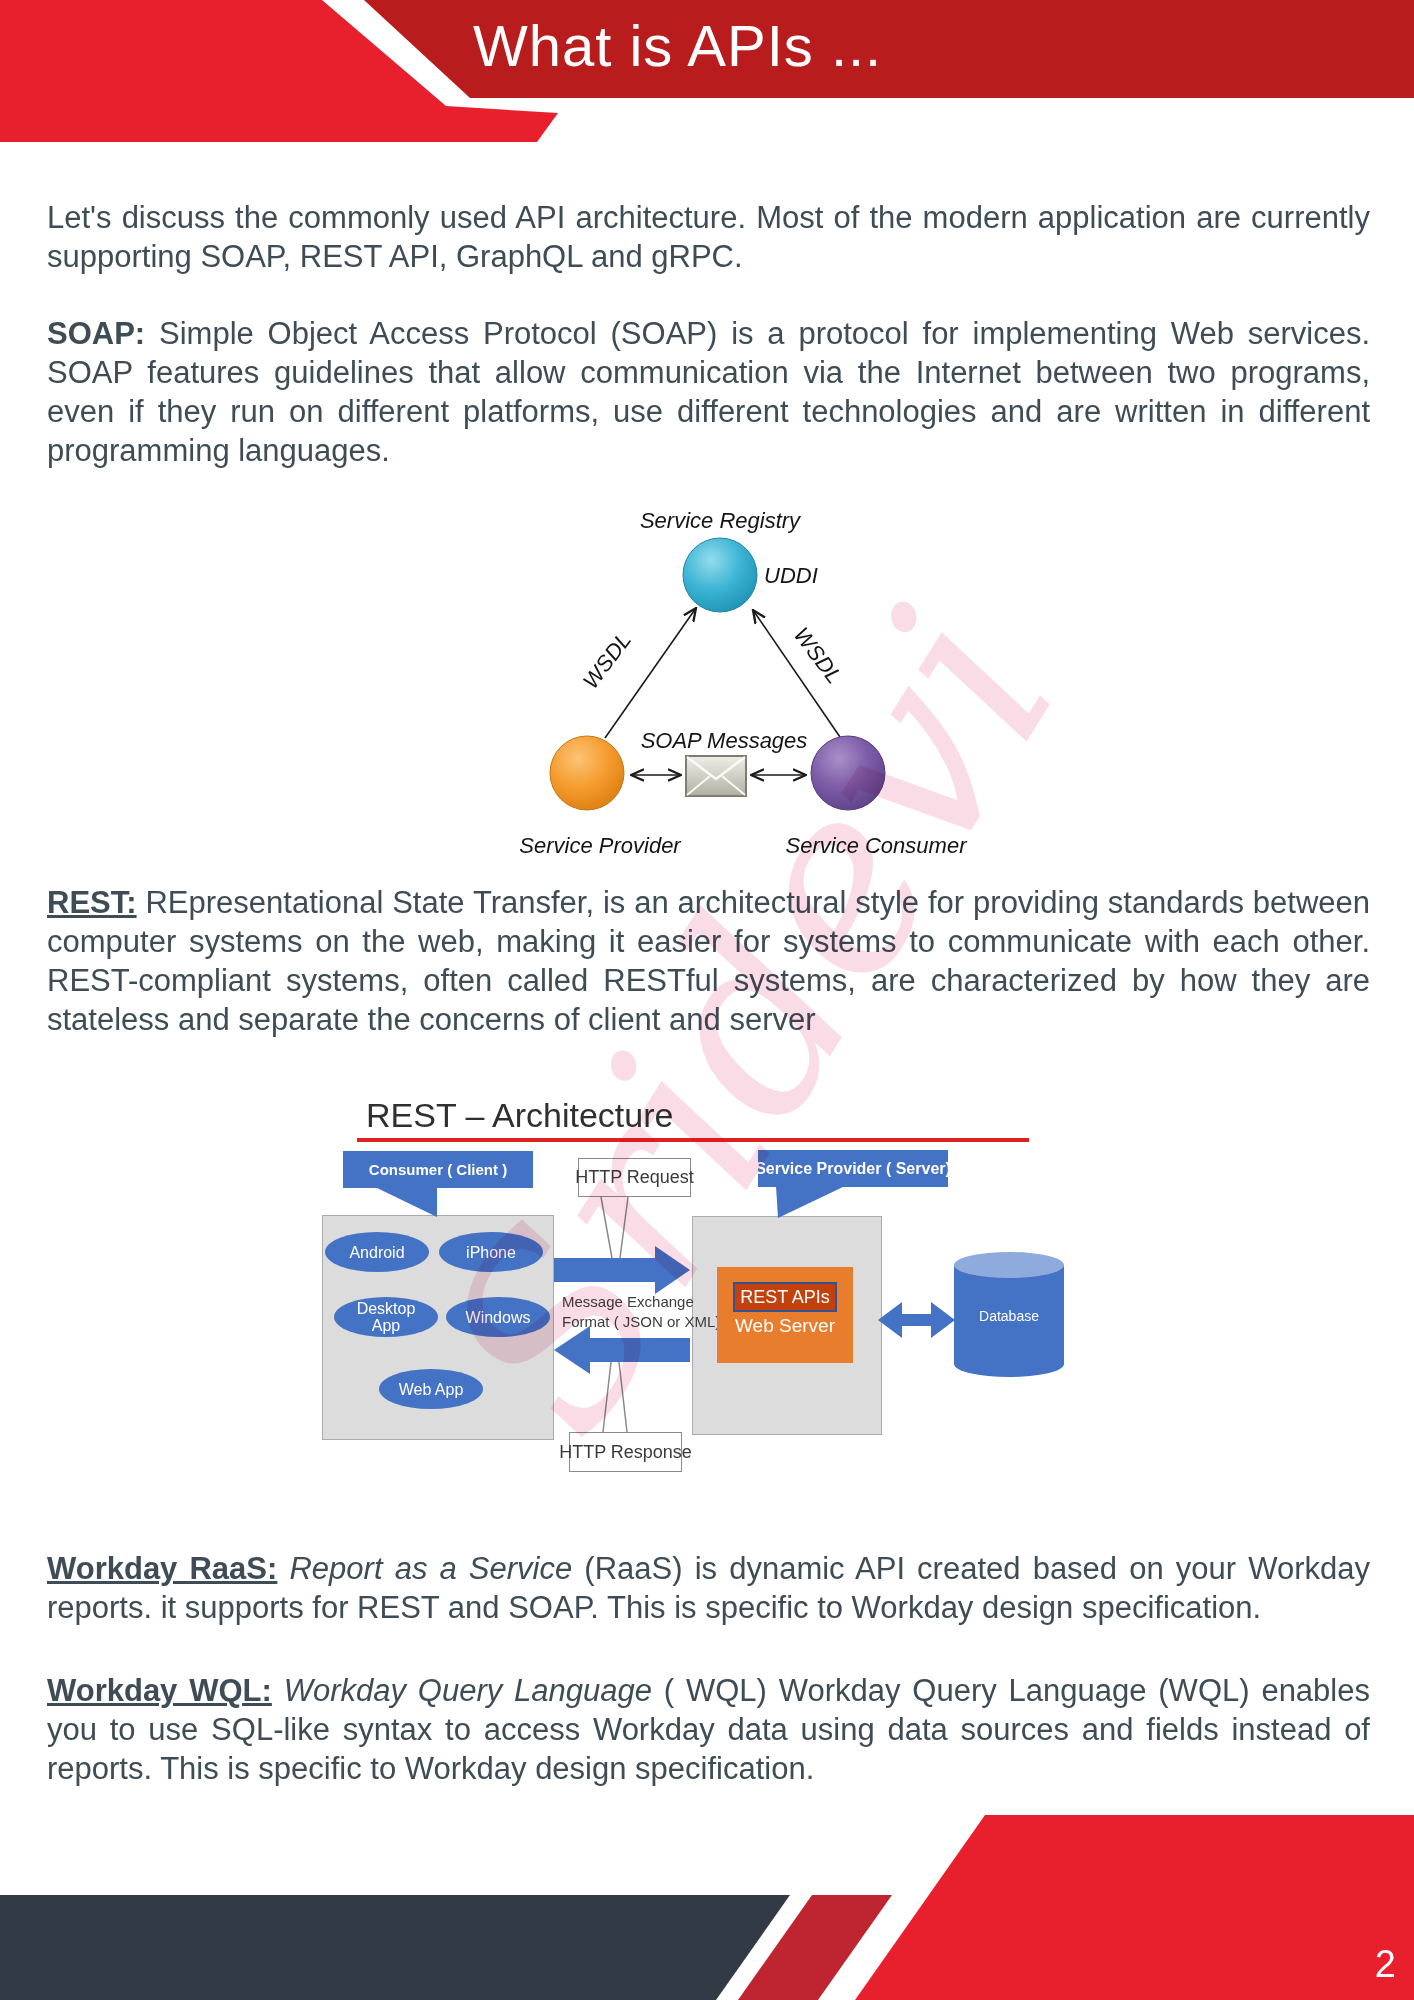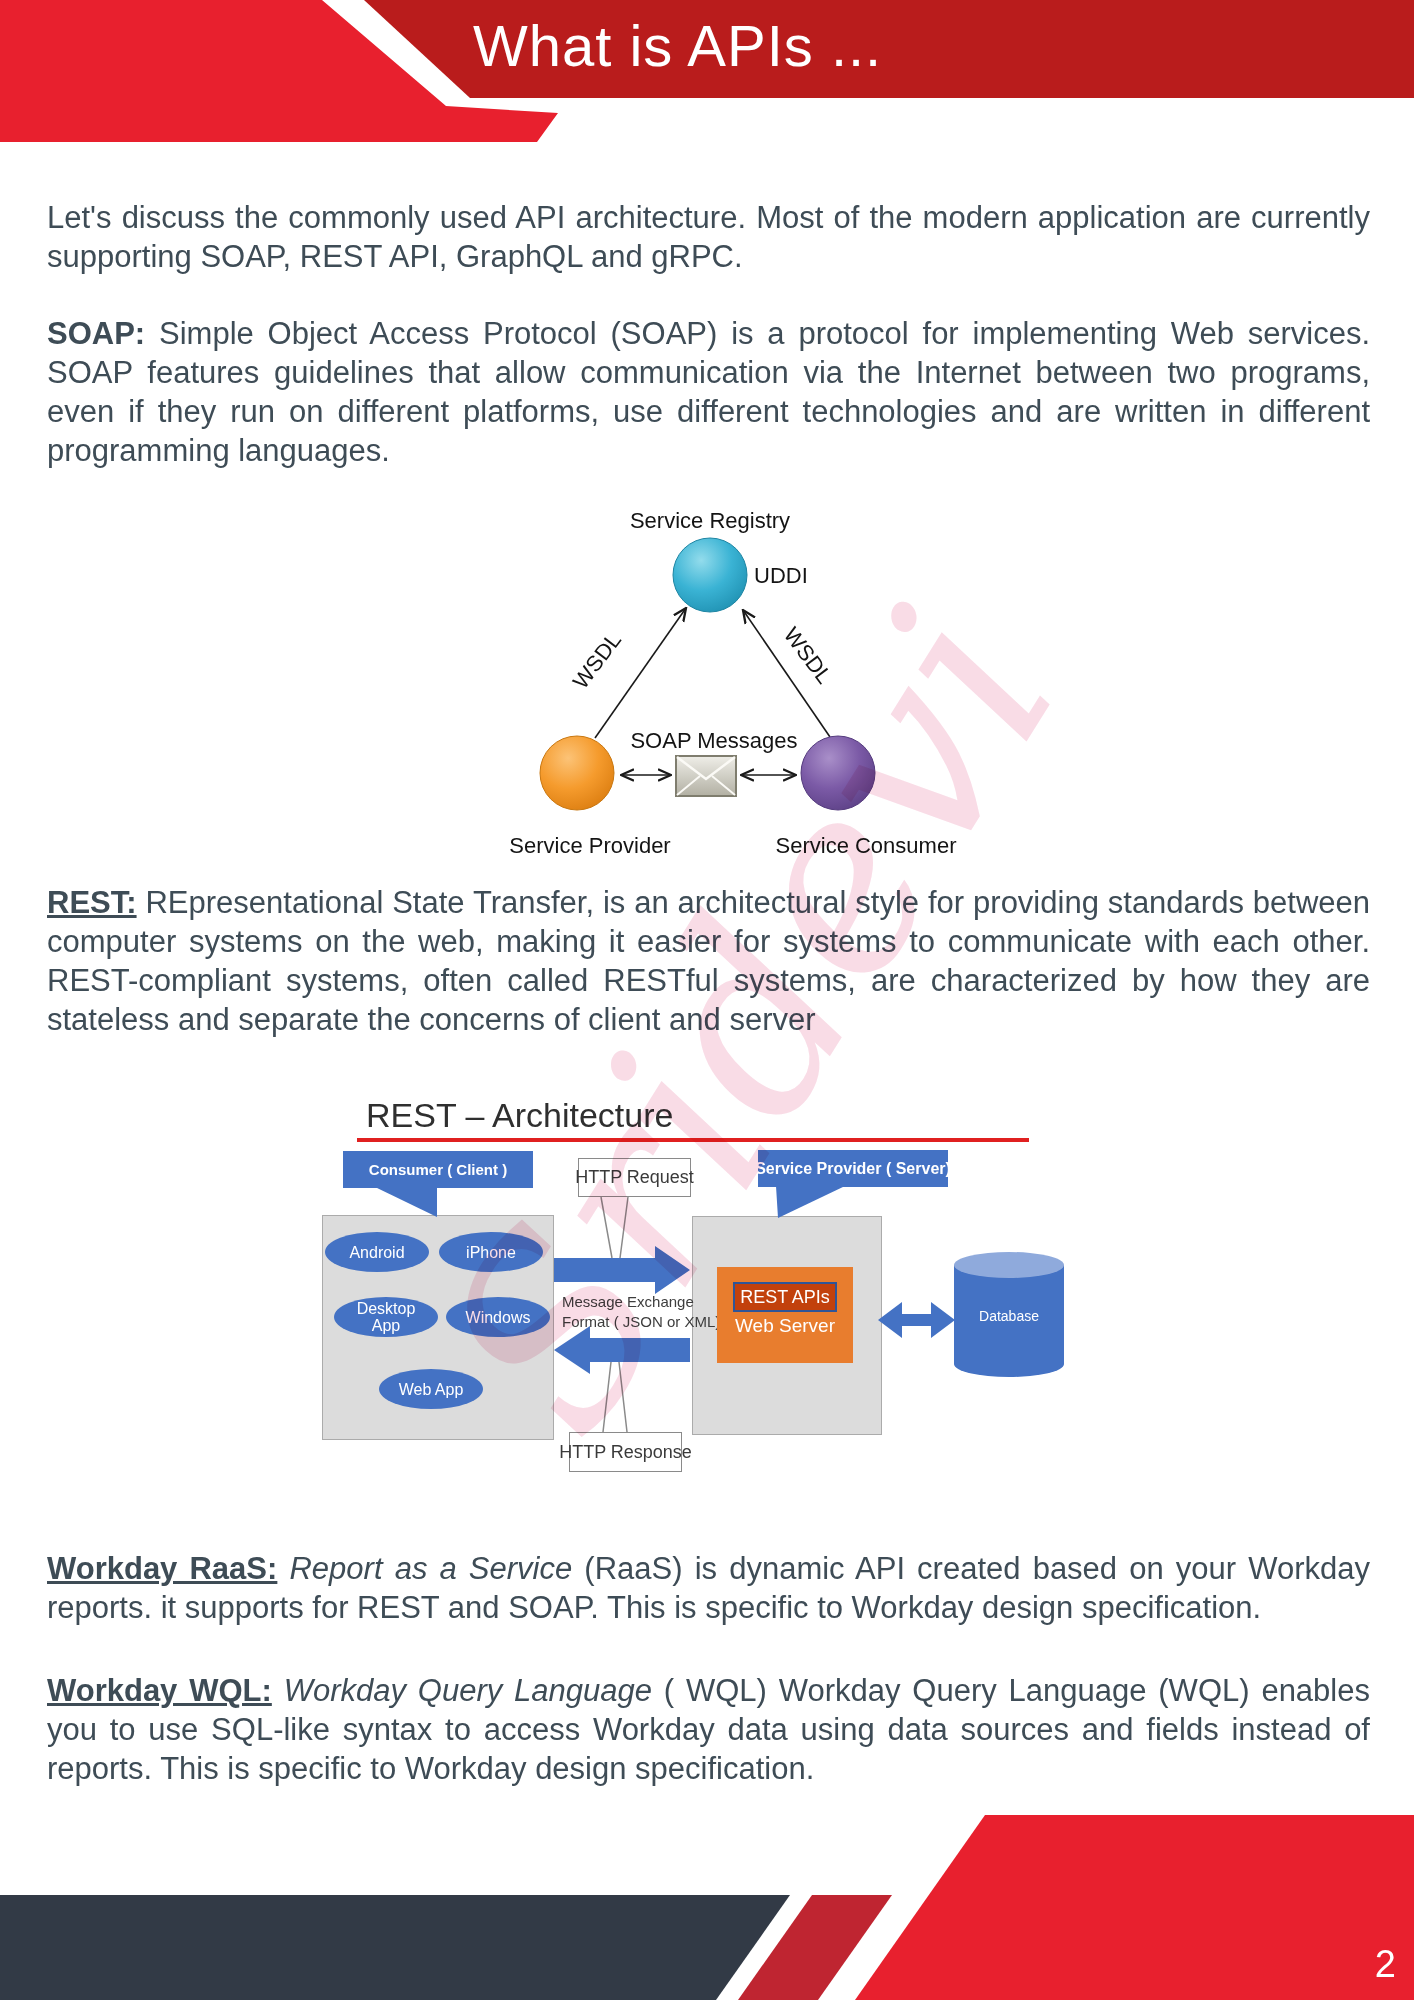--- a/index.html
+++ b/index.html
@@ -30,21 +30,21 @@
   }
   .lead { font-weight:700; }
   .lead.u { text-decoration:underline; }
   .ital { font-style:italic; }
   .p-intro { top:198px; }
   .p-soap  { top:314px; }
   .p-rest  { top:883px; }
   .p-raas  { top:1549px; }
   .p-wql   { top:1671px; }
   
-  .soap-fig { position:absolute; left:440px; top:495px; width:560px; height:370px; }
+  .soap-fig { position:absolute; left:450px; top:495px; width:560px; height:370px;font-style:italic; }
   
   .watermark {
     position:absolute; left:250px; top:520px; width:1000px; height:1000px;
     display:flex; align-items:center; justify-content:center;
     transform:rotate(-58deg);
     font-family:"DejaVu Serif", serif; font-style:italic;
     font-size:250px; color:#f4bfd2; opacity:.55; mix-blend-mode:multiply;
     pointer-events:none; z-index:5; white-space:nowrap;
   }
   

